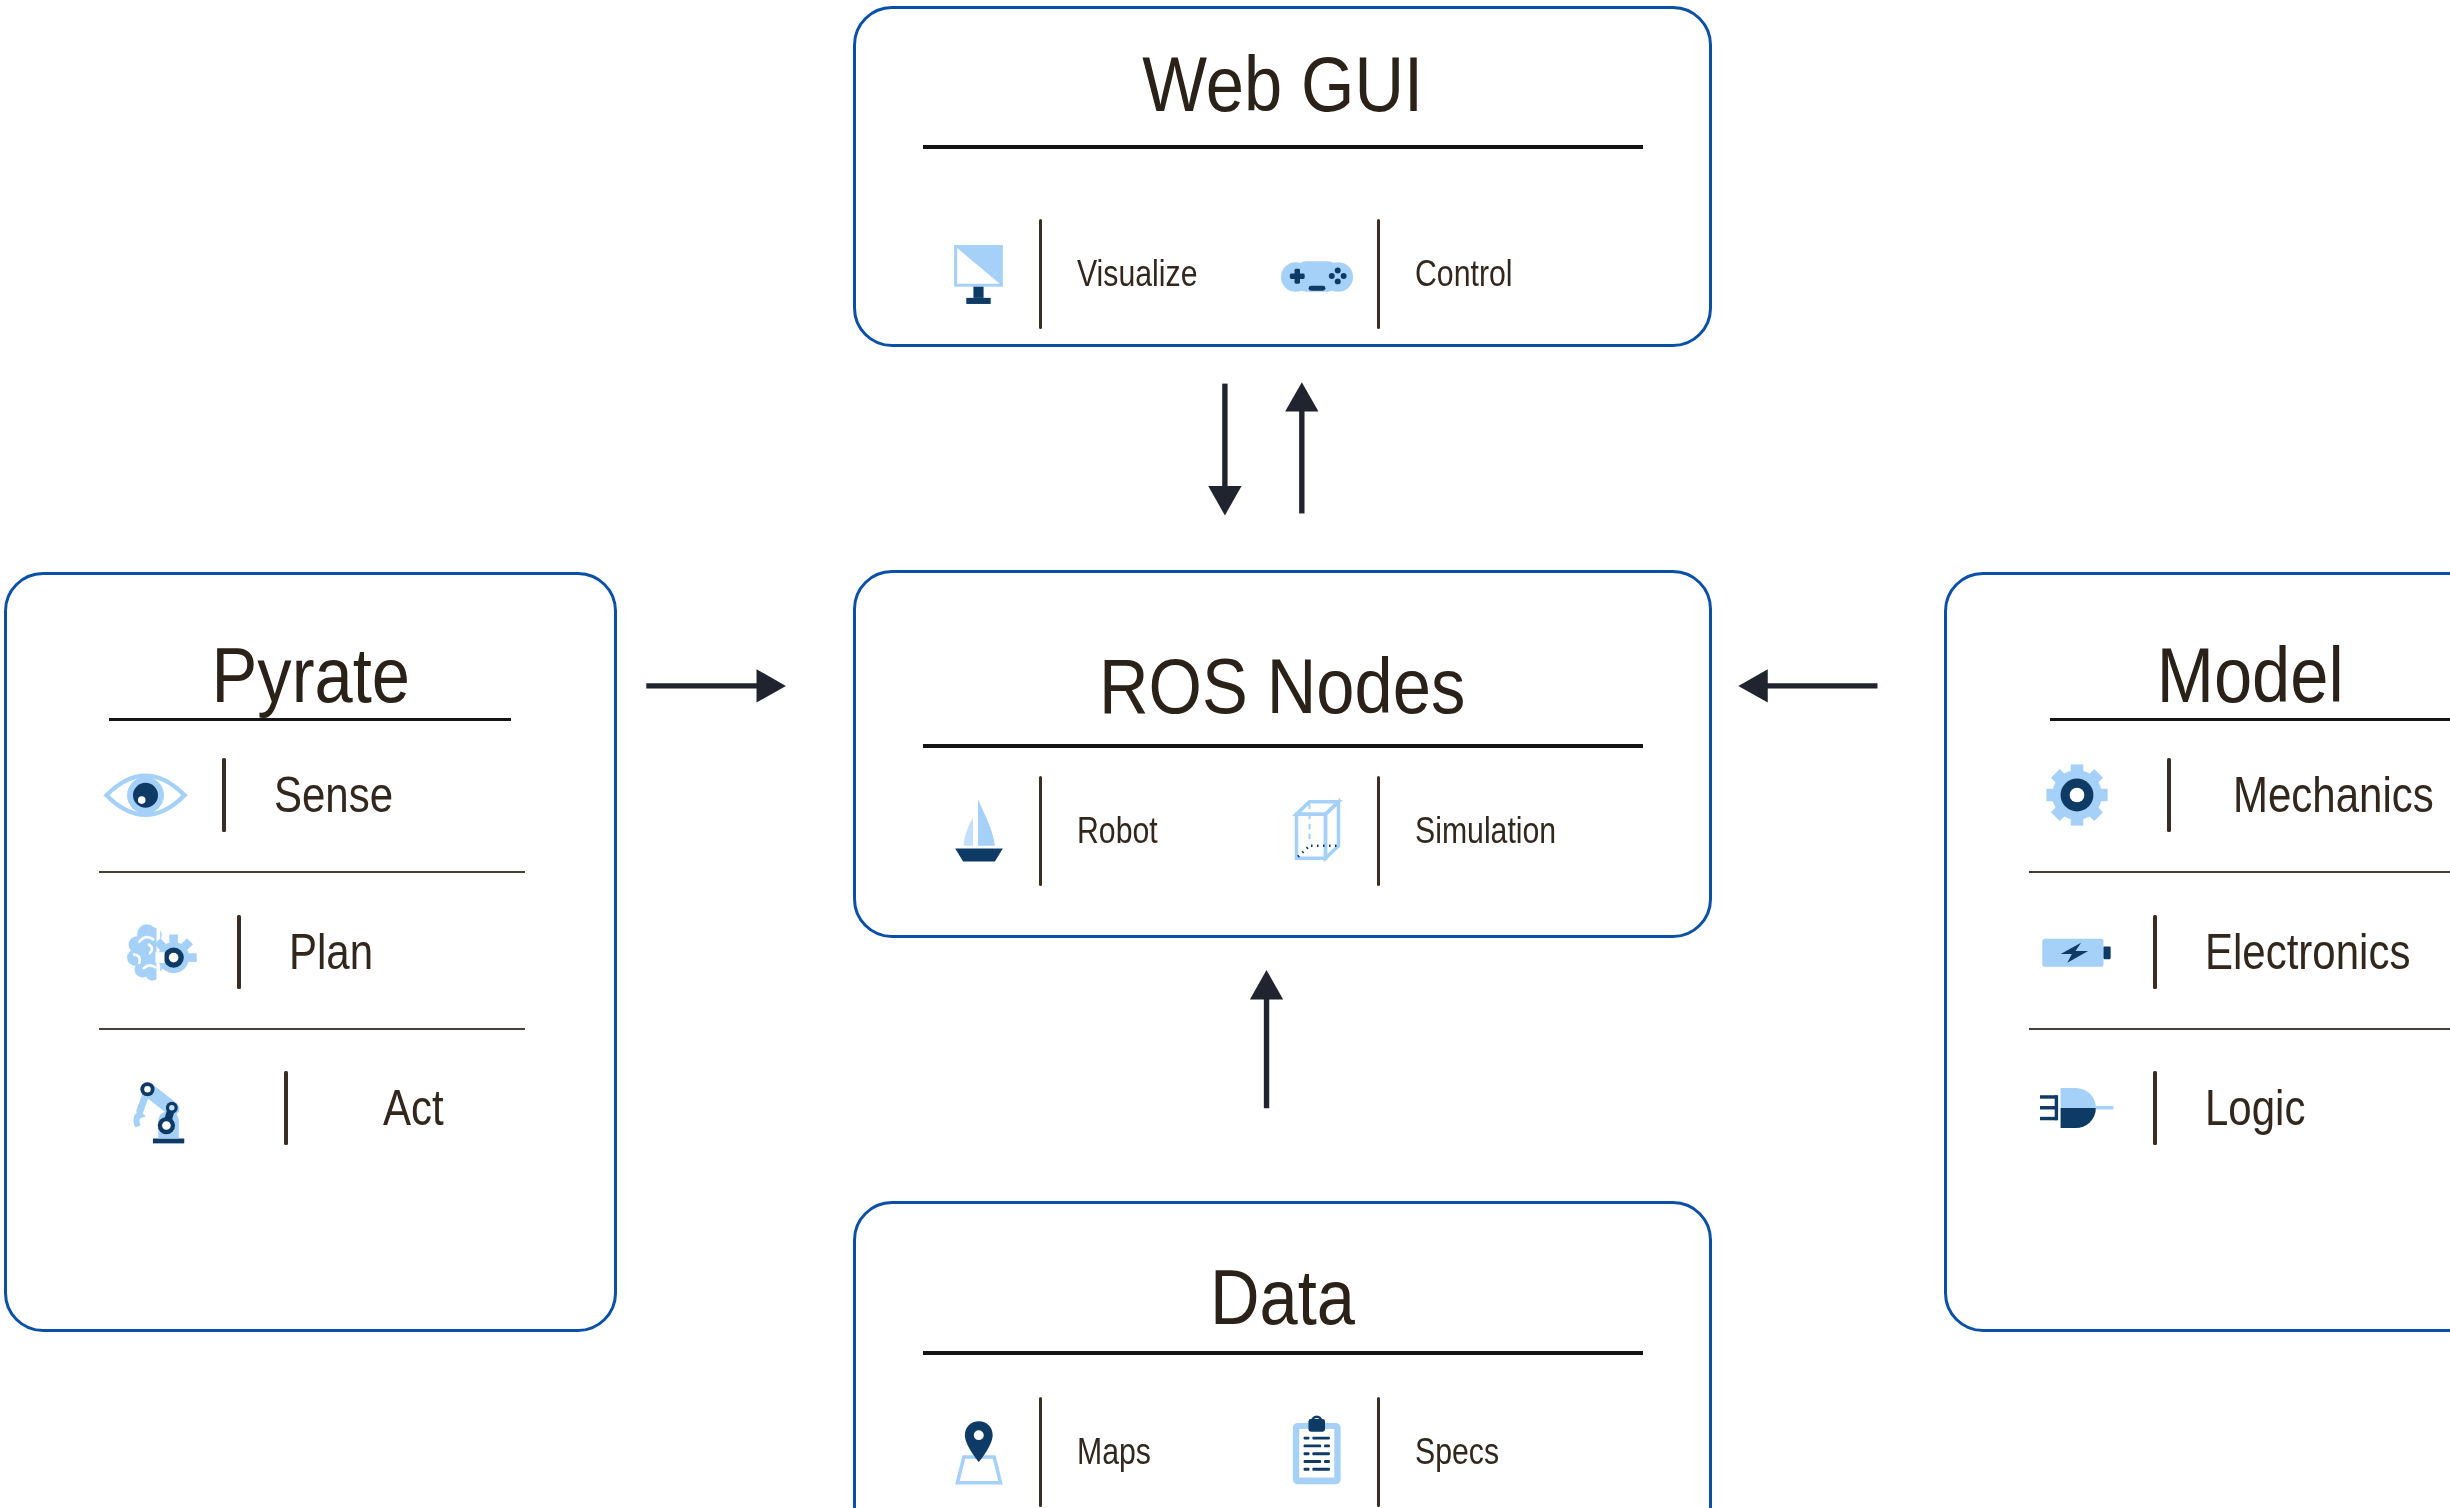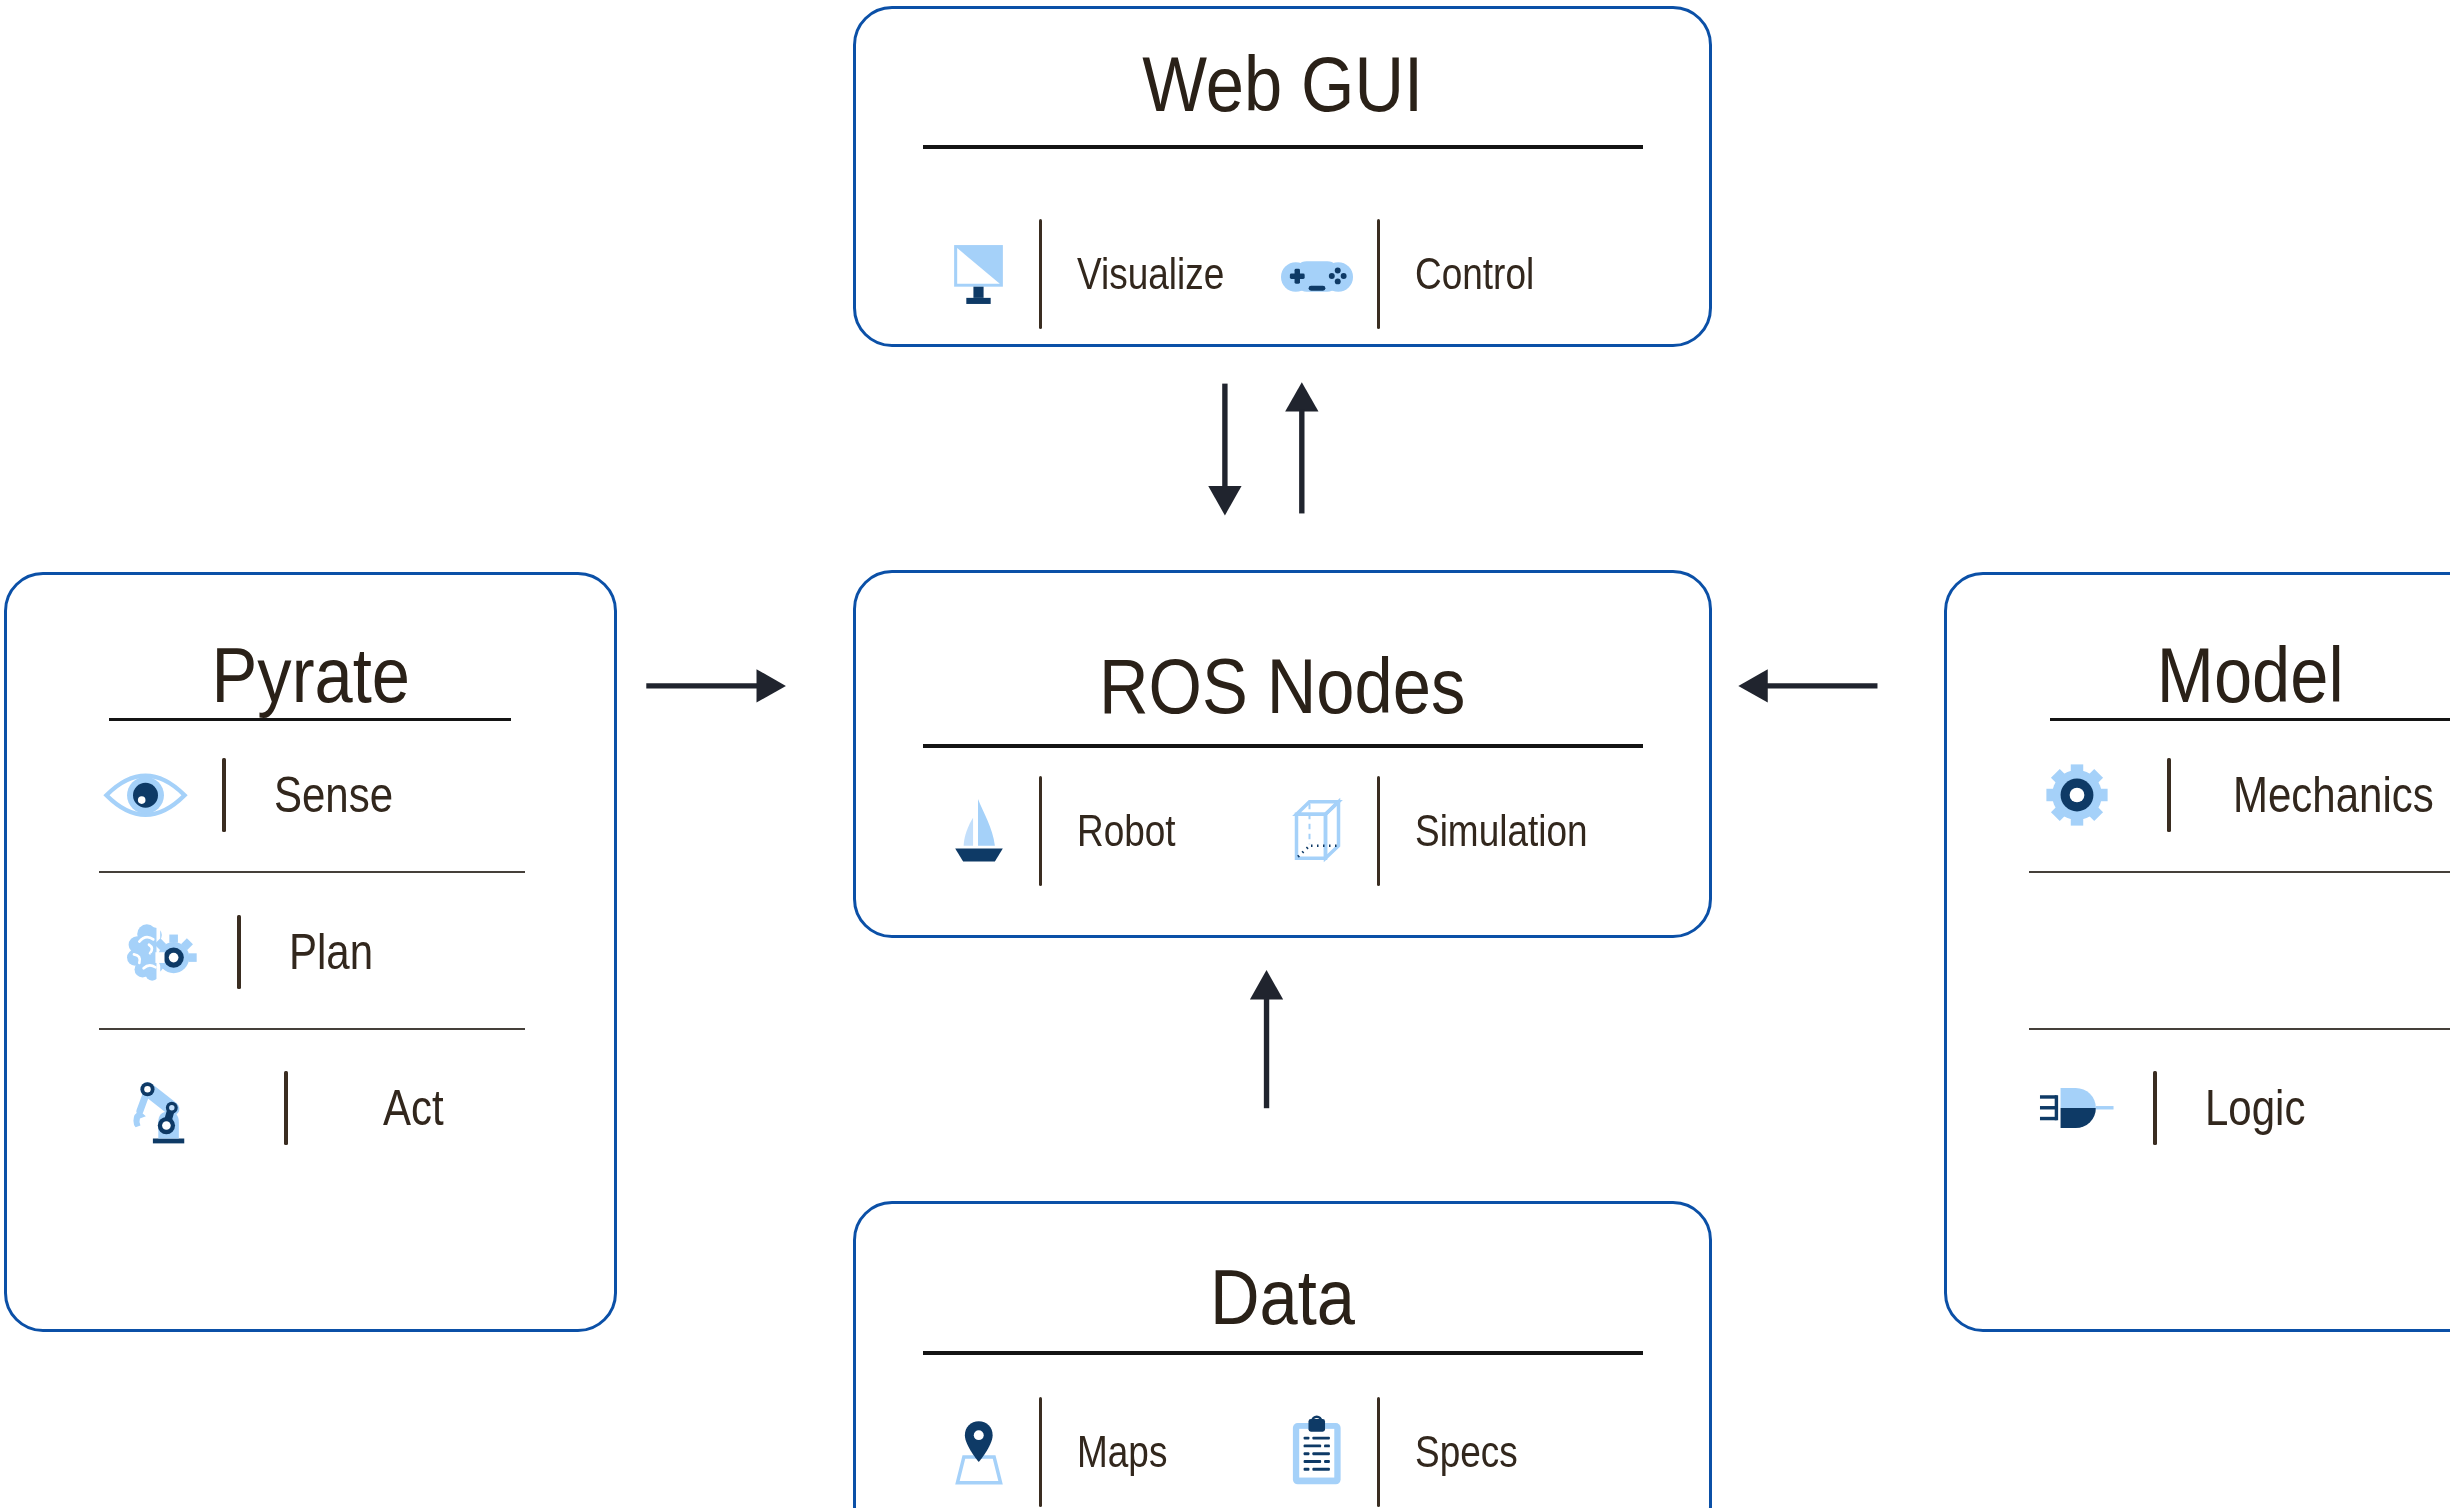--- a/index.html
+++ b/index.html
@@ -24,21 +24,21 @@
 
   .icon-box{display:flex;justify-content:center;align-items:center;}
   .icon-c{width:83px;}
   .icon-s{width:98px;}
 
   .vdiv{background:#3a2d21;width:3.9px;border-radius:1.5px;flex:none;}
   .vdiv-c{height:110px;margin:0 0 0 18.6px;}
   .vdiv-s{height:74px;margin:0 0 0 27px;}
 
   .label{white-space:nowrap;color:#32271d;}
-  .label-c{font-size:44px;margin-left:35px;}
+  .label-c{font-size:36px;margin-left:35px;}
   .label-s{font-size:50px;margin-left:48px;}
   .lin{display:inline-block;transform:scaleX(0.84);transform-origin:left center;}
 
   .arrows{position:absolute;left:0;top:0;}
 </style>
 </head>
 <body>
 
 <div class="canvas">
 
@@ -260,20 +260,31 @@
             <circle r="29" fill="#0e3a66"></circle>
             <circle r="13" fill="#ffffff"></circle>
           </g>
         </svg>
       </span>
       <span class="vdiv vdiv-s"></span>
       <span class="label label-s"><span class="lin">Mechanics</span></span>
     </div>
     <div class="sep" style="left:82px;top:296px;width:426px;"></div>
 
+    <div class="item item-s" style="left:81px;top:318px;">
+      <span class="icon-box icon-s">
+        <svg width="77" height="51" viewBox="0 0 150 100">
+          <rect x="6" y="23" width="120" height="55" rx="5" fill="#a5d1f9"></rect>
+          <rect x="126" y="38" width="14" height="25" rx="2" fill="#0e3a66"></rect>
+          <polygon points="82,31 42,53 64,53 55,70 96,47 71,47" fill="#0e3a66"></polygon>
+        </svg>
+      </span>
+      <span class="vdiv vdiv-s"></span>
+      <span class="label label-s"><span class="lin">Electronics</span></span>
+    </div>
     <div class="sep" style="left:82px;top:453px;width:426px;"></div>
 
     <div class="item item-s" style="left:81px;top:474px;">
       <span class="icon-box icon-s">
         <svg width="76" height="54" viewBox="0 0 155 110">
           <rect x="2" y="29" width="34" height="7" fill="#0e3a66"></rect>
           <rect x="2" y="51" width="34" height="7" fill="#0e3a66"></rect>
           <rect x="2" y="73" width="34" height="7" fill="#0e3a66"></rect>
           <rect x="32" y="29" width="7" height="51" fill="#0e3a66"></rect>
           <path d="M44,14 h31 a41,41 0 0 1 41,41 h-72 z" fill="#a5d1f9"></path>

